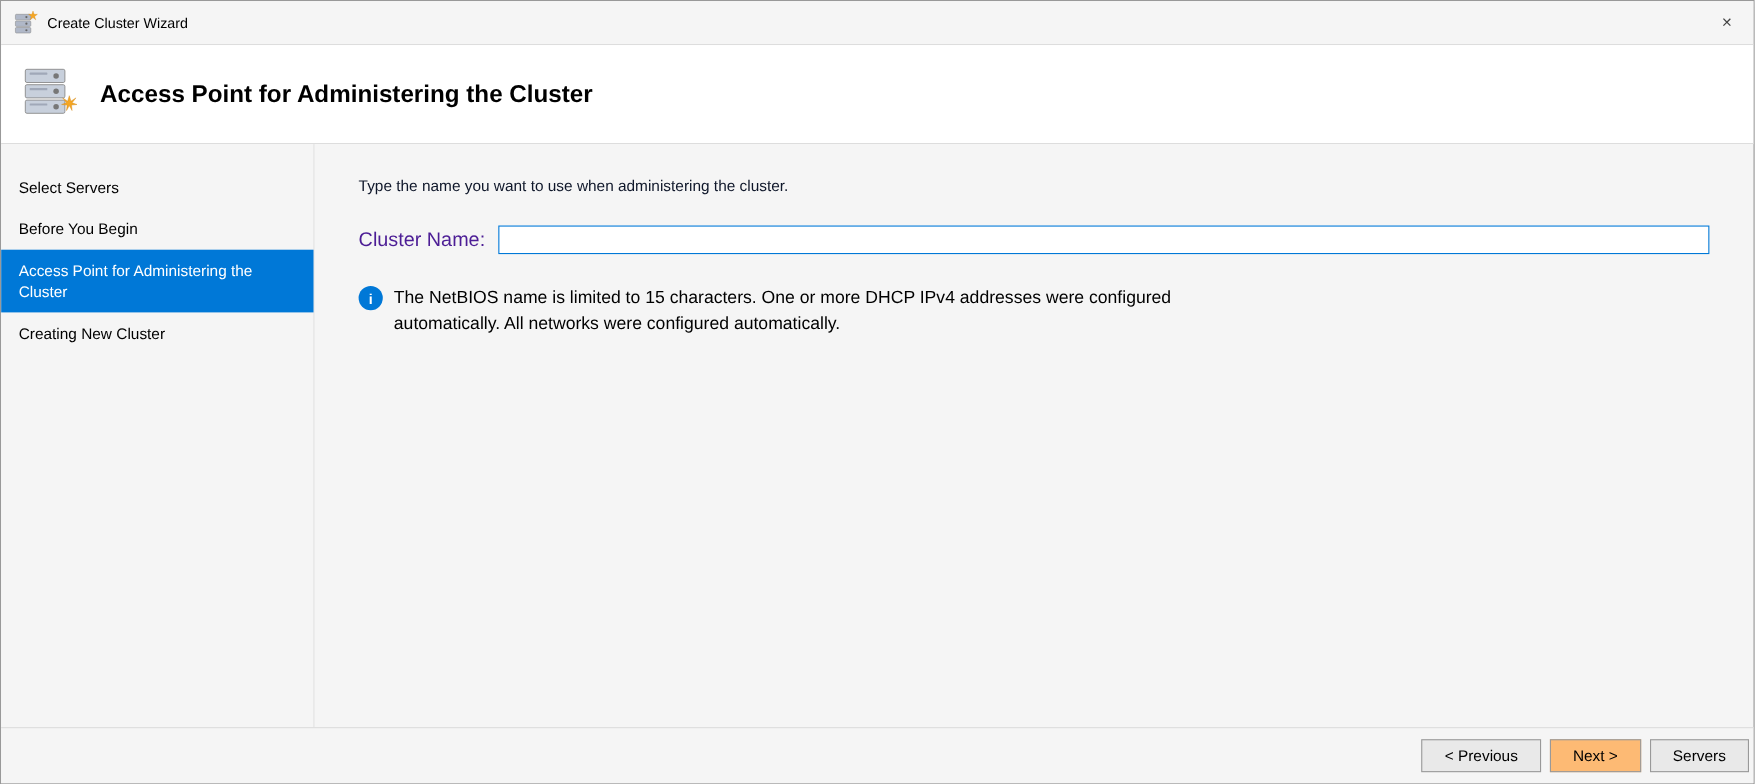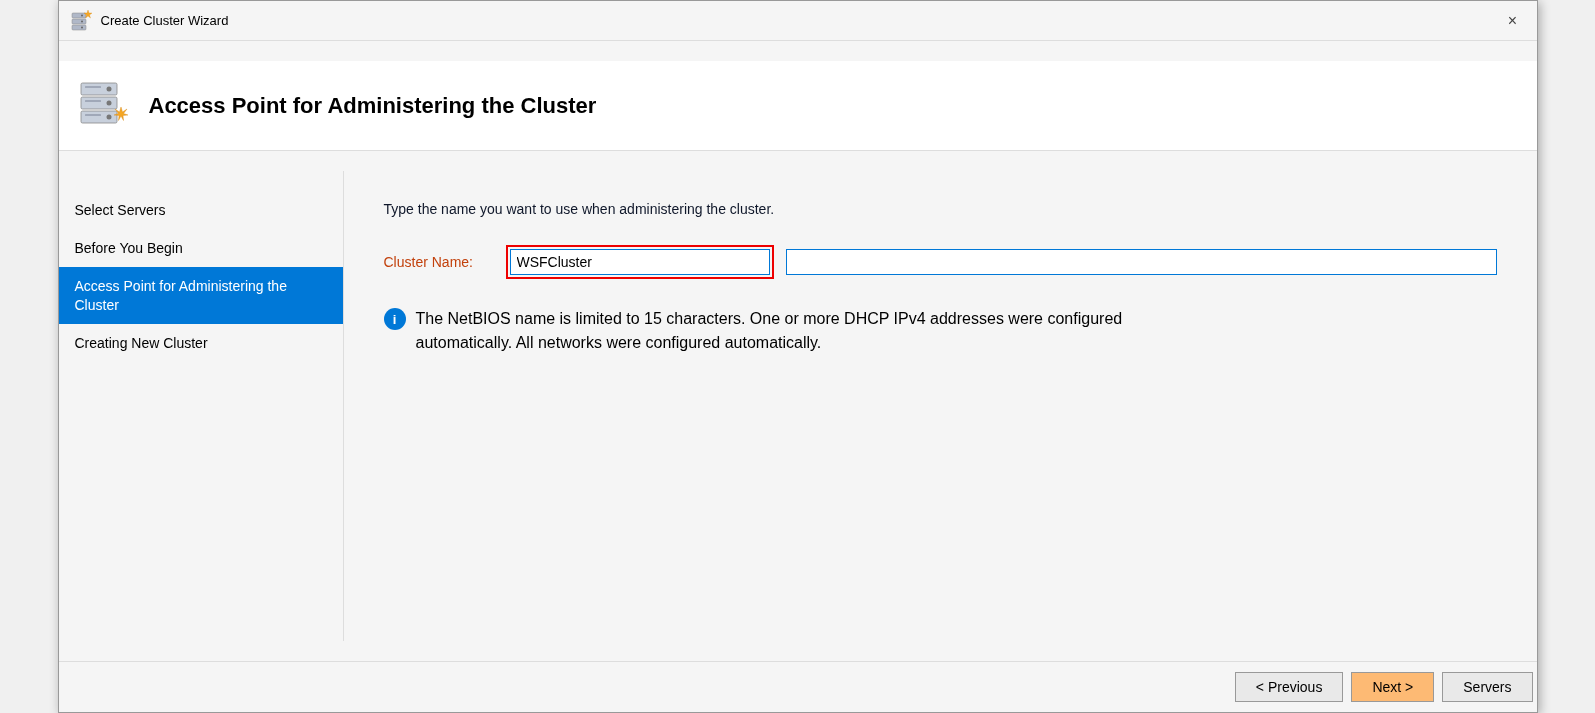--- a/index.html
+++ b/index.html
@@ -7,29 +7,28 @@
       background: #f0f0f0;
       font-family: 'Segoe UI', Tahoma, Geneva, Verdana, sans-serif;
       font-size: 14px;
       color: #000;
       display: flex;
       align-items: center;
       justify-content: center;
       min-height: 100vh;
     }
     .dialog {
-      width: 1480px;
+      width: 1595px;
       height: 713px;
       background: #f5f5f5;
       border: 1px solid #999;
       box-shadow: 2px 2px 10px rgba(0,0,0,0.3);
       display: flex;
       flex-direction: column;
       position: relative;
-      gap: 20px;
     }
     .title-bar {
       background: #f5f5f5;
       display: flex;
       align-items: center;
       justify-content: space-between;
       padding: 8px 12px;
       border-bottom: 1px solid #ddd;
       height: 40px;
     }
@@ -106,22 +105,22 @@
       color: #0f172a;
       margin-bottom: 28px;
     }
     .form-row {
       display: flex;
       align-items: center;
       gap: 12px;
       margin-bottom: 28px;
     }
     .form-label {
-      font-size: 14px;
-      color: #c2410c;
+      font-size: 18px;
+      color: #4c1d95;
       white-space: nowrap;
       min-width: 110px;
     }
     .cluster-name-input-wrapper {
       border: 2px solid #e00;
       padding: 2px;
       flex-shrink: 0;
     }
     .cluster-name-input {
       border: 1px solid #0078d7;
@@ -245,23 +244,20 @@
       <div class="sidebar-item">
         <span>Creating New Cluster</span>
       </div>
     </div>
 
     <div class="main-content">
       <p class="description-text">Type the name you want to use when administering the cluster.</p>
 
       <div class="form-row">
         <label class="form-label">Cluster Name:</label>
-        <div class="cluster-name-input-wrapper">
-          <input type="text" class="cluster-name-input" value="WSFCluster" style="">
-        </div>
         <input type="text" class="extra-input" value="" style="">
       </div>
 
       <div class="info-box">
         <div class="info-icon">i</div>
         <p class="info-text">The NetBIOS name is limited to 15 characters.  One or more DHCP IPv4 addresses were configured automatically.  All networks were configured automatically.</p>
       </div>
     </div>
   </div>
 

